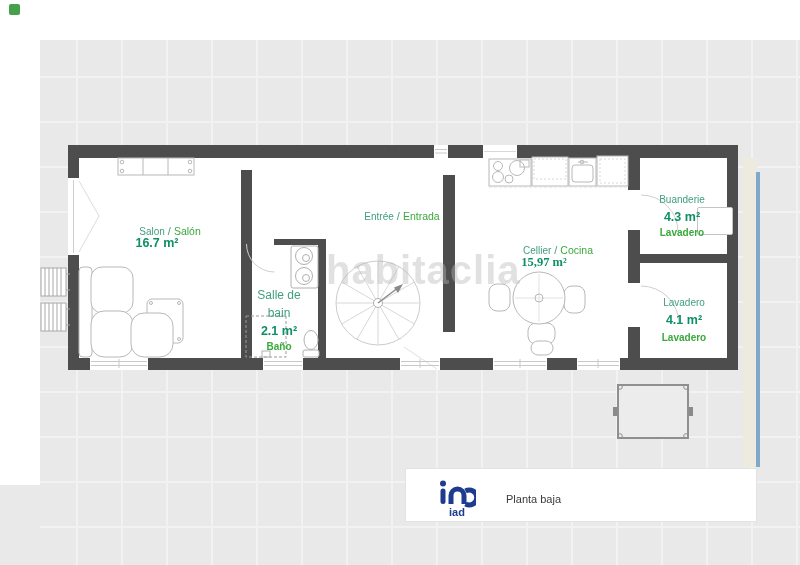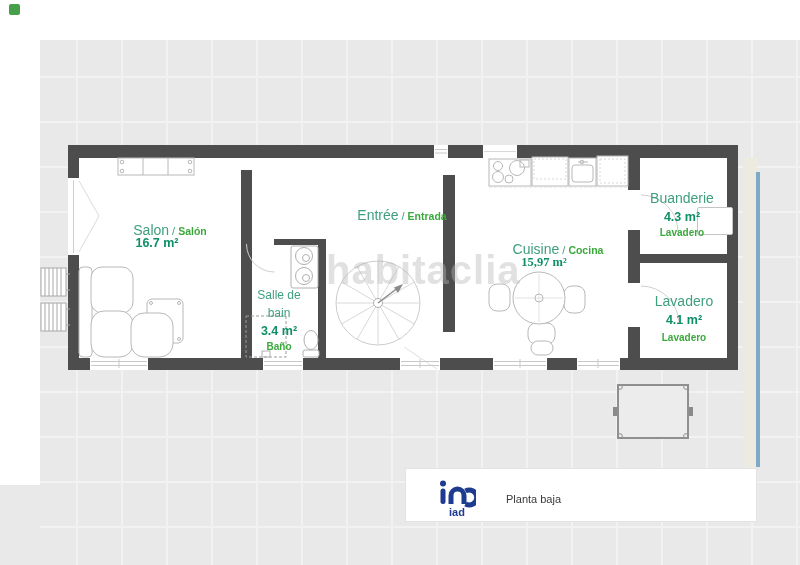--- a/index.html
+++ b/index.html
@@ -23,24 +23,24 @@
   .wall{position:absolute;background:#4d4d4d;}
   .win{position:absolute;background:#ffffff;}
   .cupboard{position:absolute;left:697px;top:207px;width:34px;height:26px;background:#ffffff;border:1px solid #c4c4c4;border-radius:2px;}
   svg.lineart{position:absolute;left:0;top:0;}
   .watermark{
     position:absolute;left:326px;top:248px;width:220px;
     font-size:40px;font-weight:bold;letter-spacing:1px;
     color:rgba(183,183,183,0.42);
   }
   .lbl{position:absolute;text-align:center;line-height:1.12;}
-  .lbl-fr{color:#3f9f7d;font-size:14px;}
+  .lbl-fr{color:#3f9f7d;font-size:10px;}
   .lbl-fr-sm{color:#3f9f7d;font-size:12px;}
   .sep{color:#3f9f7d;font-size:11px;margin:0 3px;}
-  .lbl-es{color:#3aa93c;font-size:10.5px;font-weight:bold;}
+  .lbl-es{color:#3aa93c;font-size:10.5px;font-weight:normal;}
   .lbl-es-sm{color:#3aa93c;font-size:10px;font-weight:bold;display:block;margin-top:2px;}
   .lbl-area{color:#0e8f67;font-size:12.5px;font-weight:bold;}
   .title-block{
     position:absolute;left:405px;top:468px;width:352px;height:54px;
     background:#ffffff;border:1px solid #e3e3e3;box-sizing:border-box;
   }
   .title-text{position:absolute;left:100px;top:9px;color:#3a3a3a;font-size:11px;line-height:1.35;}
   .subtitle-text{position:absolute;left:100px;top:24px;color:#3a3a3a;font-size:11px;}
   .logo{position:absolute;left:32px;top:7px;}
   .footer-line1{position:absolute;left:40px;top:488px;color:#cccccc;font-size:10px;}
@@ -246,30 +246,30 @@
 
   <div class="watermark">habitaclia</div>
 
   <div class="lbl" style="left:115px;top:221px;width:110px;">
     <span class="lbl-fr">Salon</span><span class="sep">/</span><span class="lbl-es">Salón</span>
   </div>
   <div class="lbl lbl-area" style="left:122px;top:236px;width:70px;">16.7 m²</div>
 
   <div class="lbl" style="left:247px;top:285px;width:64px;">
     <span class="lbl-fr-sm">Salle de bain</span><br>
-    <span class="lbl-area">3.4 m²</span>
+    <span class="lbl-area">2.1 m²</span>
     <span class="lbl-es-sm">Baño</span>
   </div>
 
   <div class="lbl" style="left:347px;top:206px;width:110px;">
     <span class="lbl-fr">Entrée</span><span class="sep">/</span><span class="lbl-es">Entrada</span>
   </div>
 
   <div class="lbl" style="left:503px;top:240px;width:110px;">
-    <span class="lbl-fr">Cuisine</span><span class="sep">/</span><span class="lbl-es">Cocina</span>
+    <span class="lbl-fr">Cellier</span><span class="sep">/</span><span class="lbl-es">Cocina</span>
   </div>
   <div class="lbl lbl-area" style="left:506px;top:255px;width:76px;font-family:Liberation Serif, serif;">15,97 m²</div>
 
   <div class="lbl" style="left:641px;top:189px;width:82px;">
     <span class="lbl-fr">Buanderie</span><br>
     <span class="lbl-area">4.3 m²</span>
     <span class="lbl-es-sm">Lavadero</span>
   </div>
 
   <div class="lbl" style="left:645px;top:292px;width:78px;">

